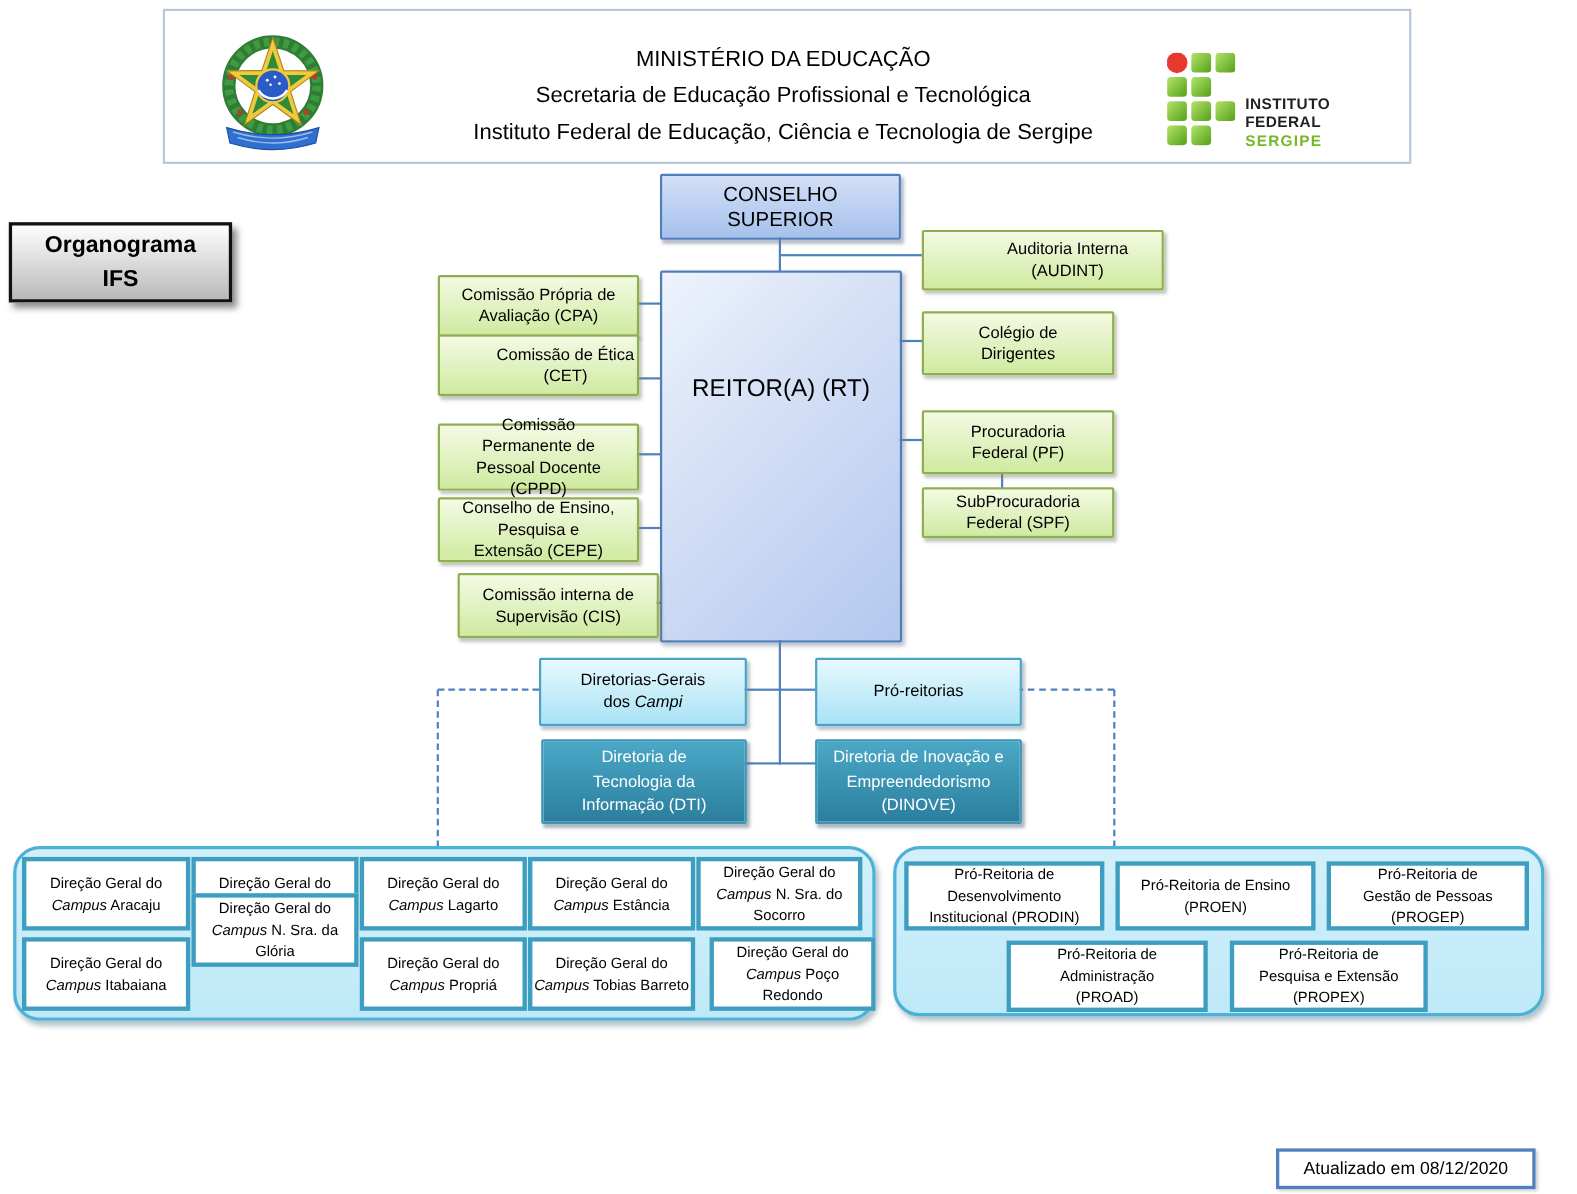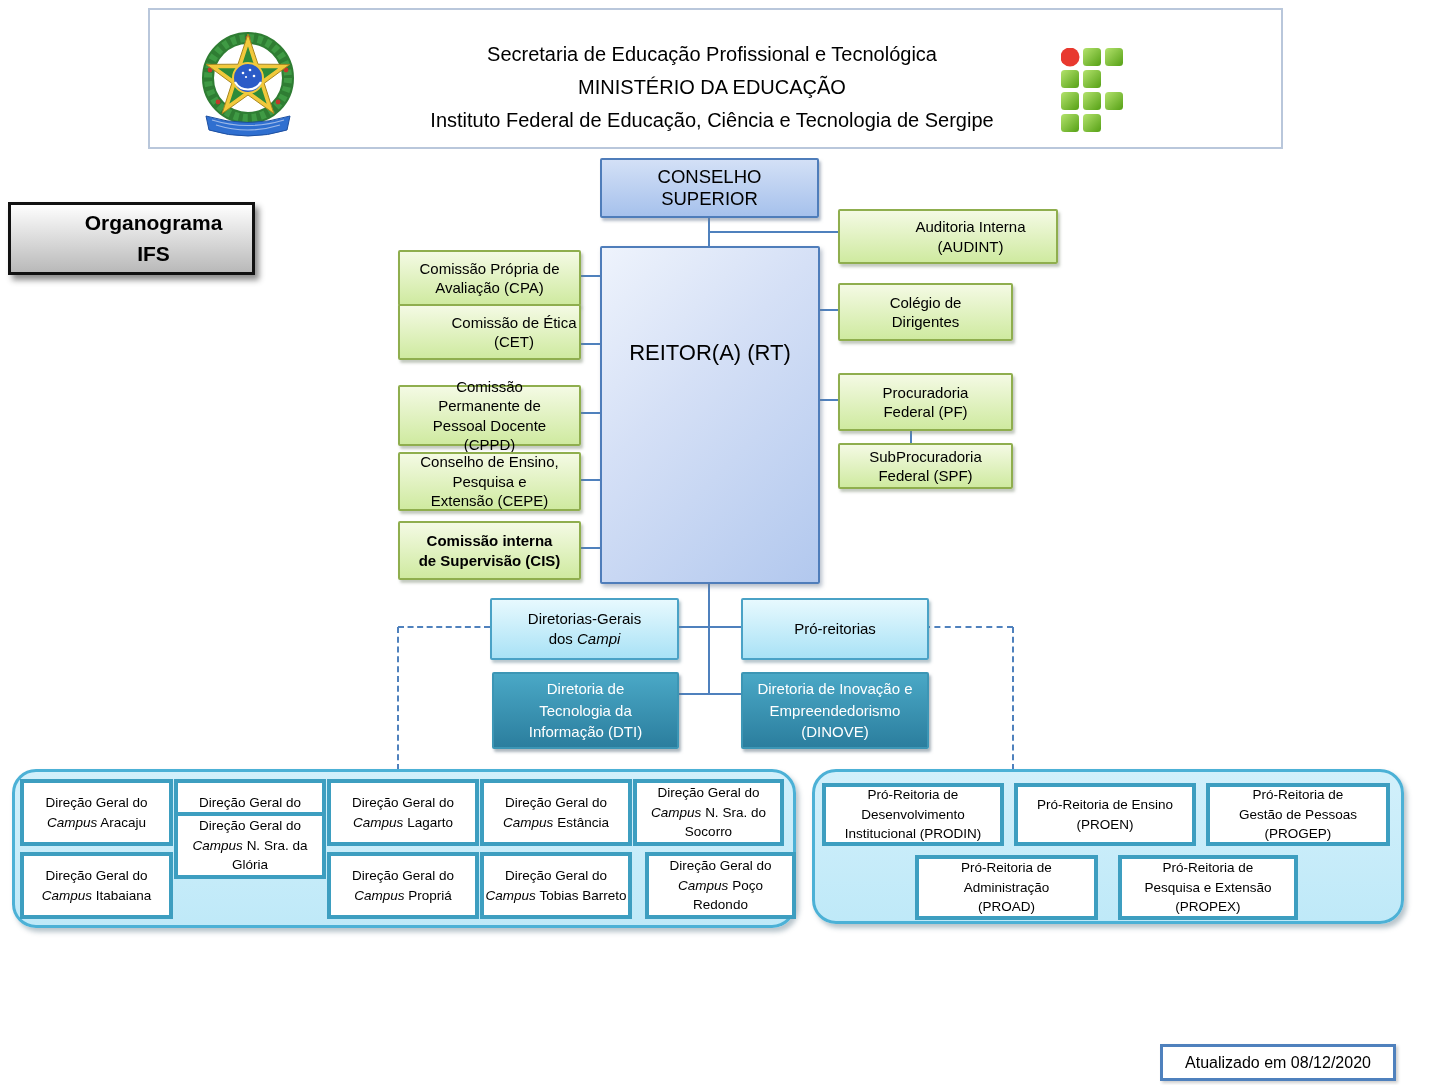--- a/index.html
+++ b/index.html
@@ -6,21 +6,21 @@
   body{width:1434px;height:1085px;position:relative;font-family:"Liberation Sans",sans-serif;color:#000;overflow:hidden;}
   .abs{position:absolute;}
   .flexc{display:flex;align-items:center;justify-content:center;text-align:center;}
   
   .header-box{left:148px;top:8px;width:1131px;height:137px;background:#fff;border:2px solid #b9c7db;}
   .header-text{left:340px;top:36px;width:740px;text-align:center;font-size:20px;line-height:33px;}
   .logo-text1{font-size:14px;font-weight:bold;color:#231f20;letter-spacing:.4px;}
   .logo-text2{font-size:14px;font-weight:bold;color:#76b82a;letter-spacing:1.1px;margin-top:2px;}
   
   .title-box{left:8px;top:202px;width:197px;height:67px;background:linear-gradient(#fefefe,#b9b9b9);border:3px solid #111;
-    font-size:21px;font-weight:bold;line-height:1.45;box-shadow:4px 5px 6px rgba(0,0,0,.45);padding-left:44px;}
+    font-size:21px;font-weight:bold;line-height:1.45;box-shadow:4px 5px 6px rgba(0,0,0,.45);}
   
   .blue-box{background:linear-gradient(#d3e0f6,#a6c1ec);border:2px solid #4f7dba;border-radius:2px;
     box-shadow:2px 3px 3px rgba(110,125,150,.5);font-size:18.5px;}
   .reitor-box{left:600px;top:246px;width:216px;height:334px;background:linear-gradient(135deg,#eef3fc 0%,#d5e0f6 40%,#b2c8ee 100%);
     border:2px solid #4f7dba;border-radius:2px;box-shadow:2px 3px 4px rgba(110,125,150,.5);}
   .green-box{background:linear-gradient(#f4fae4,#cfeaa0);border:2px solid #8fae4e;border-radius:2px;
     box-shadow:2px 3px 3px rgba(120,135,110,.45);font-size:15px;line-height:1.3;}
   .cyan-box{background:linear-gradient(#e7f9fe,#a9e2f6);border:2px solid #4aa2c6;border-radius:2px;
     box-shadow:2px 3px 3px rgba(100,130,145,.45);font-size:15px;line-height:1.35;}
   .teal-box{background:linear-gradient(#4aa8c6,#2b7e9e);border:2px solid #3c96b5;border-radius:2px;
@@ -68,42 +68,46 @@
     <path d="M47,52 A15 15 0 0 0 73,52" fill="none" stroke="#fff" stroke-width="2.2"></path>
     <circle cx="55" cy="43" r="1.3" fill="#fff"></circle>
       <circle cx="62" cy="40" r="1.3" fill="#fff"></circle>
     <circle cx="66" cy="46" r="1.3" fill="#fff"></circle>
       <circle cx="58" cy="47" r="1.1" fill="#fff"></circle>
     <path d="M18,86 Q60,99 102,86 L99,100 Q60,112 21,100 Z" fill="#2f6fd0" stroke="#1d4fa0" stroke-width="1"></path>
     <path d="M24,90 Q60,101 96,90" fill="none" stroke="#9db9e8" stroke-width="1.2"></path>
     <path d="M28,95 Q60,105 92,95" fill="none" stroke="#9db9e8" stroke-width="1.2"></path>
   </svg>
   <div class="abs header-text" style="left:192px;top:28px;">
+    <div>MINISTÉRIO DA EDUCAÇÃO</div>
     <div>Secretaria de Educação Profissional e Tecnológica</div>
-    <div>MINISTÉRIO DA EDUCAÇÃO</div>
     <div>Instituto Federal de Educação, Ciência e Tecnologia de Sergipe</div>
   </div>
   <svg class="abs" style="left:911px;top:38px;" width="62" height="88" viewBox="0 0 62 88">
     <defs>
       <linearGradient id="gq" x1="0" y1="0" x2="1" y2="1">
         <stop offset="0" stop-color="#b4e36d"></stop>
           <stop offset="1" stop-color="#55a015"></stop>
       </linearGradient>
     </defs>
     <circle cx="9" cy="9" r="9.5" fill="#e8392f"></circle>
     <rect x="22" y="0" width="18" height="18" rx="3.5" fill="url(#gq)"></rect>
     <rect x="44" y="0" width="18" height="18" rx="3.5" fill="url(#gq)"></rect>
     <rect x="0" y="22" width="18" height="18" rx="3.5" fill="url(#gq)"></rect>
     <rect x="22" y="22" width="18" height="18" rx="3.5" fill="url(#gq)"></rect>
     <rect x="0" y="44" width="18" height="18" rx="3.5" fill="url(#gq)"></rect>
     <rect x="22" y="44" width="18" height="18" rx="3.5" fill="url(#gq)"></rect>
     <rect x="44" y="44" width="18" height="18" rx="3.5" fill="url(#gq)"></rect>
     <rect x="0" y="66" width="18" height="18" rx="3.5" fill="url(#gq)"></rect>
     <rect x="22" y="66" width="18" height="18" rx="3.5" fill="url(#gq)"></rect>
   </svg>
+  <div class="abs" style="left:982px;top:76px;">
+    <div class="logo-text1">INSTITUTO FEDERAL</div>
+    <div class="logo-text2">SERGIPE</div>
+  </div>
 </div>
 
 <div class="abs title-box flexc">
   <div>
     <div>Organograma</div>
     <div>IFS</div>
   </div>
 </div>
 
 <div class="abs vline" style="left:708px;top:214px;height:33px;"></div>
@@ -138,21 +142,21 @@
 </div>
 <div class="abs green-box flexc" style="left:398px;top:304px;width:179px;height:52px;justify-content:flex-end;">
   <span class="w130">Comissão de Ética (CET)</span>
 </div>
 <div class="abs green-box flexc" style="left:398px;top:385px;width:179px;height:57px;">
   <span class="w145">Comissão Permanente de Pessoal Docente (CPPD)</span>
 </div>
 <div class="abs green-box flexc" style="left:398px;top:452px;width:179px;height:55px;">
   <span class="w140">Conselho de Ensino, Pesquisa e Extensão (CEPE)</span>
 </div>
-<div class="abs green-box flexc" style="left:398px;top:521px;width:179px;height:55px;font-weight:bold;">
+<div class="abs green-box flexc" style="left:416px;top:521px;width:179px;height:55px;">
   <span class="w145">Comissão interna de Supervisão (CIS)</span>
 </div>
 
 <div class="abs green-box flexc" style="left:838px;top:209px;width:171px;height:51px;padding-left:45px;">
   <span class="w135">Auditoria Interna (AUDINT)</span>
 </div>
 <div class="abs green-box flexc" style="left:838px;top:283px;width:171px;height:54px;">
   <span class="w80">Colégio de Dirigentes</span>
 </div>
 <div class="abs green-box flexc" style="left:838px;top:373px;width:171px;height:54px;">

